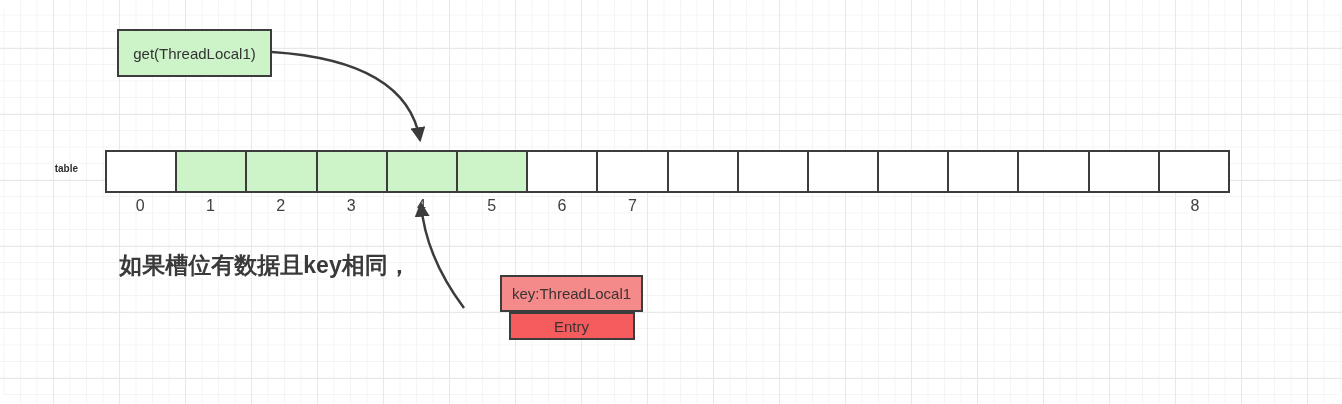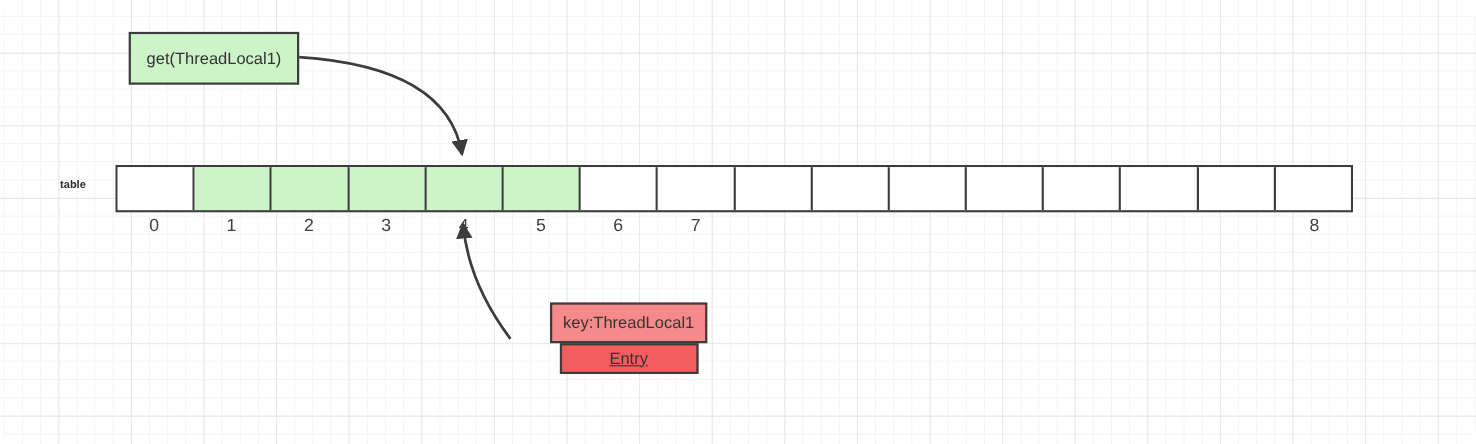--- a/index.html
+++ b/index.html
@@ -93,21 +93,20 @@
     background: var(--entry-light, #f48a8a);
     display: flex; align-items: center; justify-content: center;
     font-size: 15px;
     color: #3d3232;
   }
   .entry-cell.tag {
     width: 126px;
     height: 28px;
     margin: 0 auto;
     background: var(--entry-dark, #f45c5e);
-    text-decoration: underline;
   }
 
   .arrow-layer {
     position: absolute;
     left: 0; top: 0;
     pointer-events: none;
   }
   .arrow-path {
     fill: none;
     stroke: var(--stroke, #3c3c3c);
@@ -158,20 +157,21 @@
     <div class="index-cell"></div>
     <div class="index-cell"></div>
     <div class="index-cell"></div>
     <div class="index-cell"></div>
     <div class="index-cell"></div>
     <div class="index-cell"></div>
     <div class="index-cell">8</div>
   </div>
 
   <div class="annotation">
+    <div>如果槽位有数据且key相同，</div>
   </div>
 
   <div class="entry-group">
     <div class="entry-cell">
       <span>key:ThreadLocal1</span>
     </div>
     <div class="entry-cell tag">
       <span>Entry</span>
     </div>
   </div>

